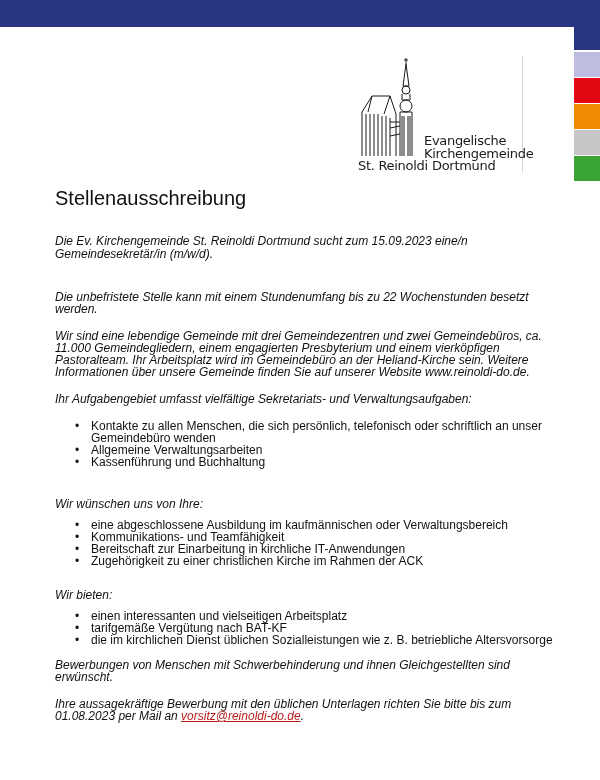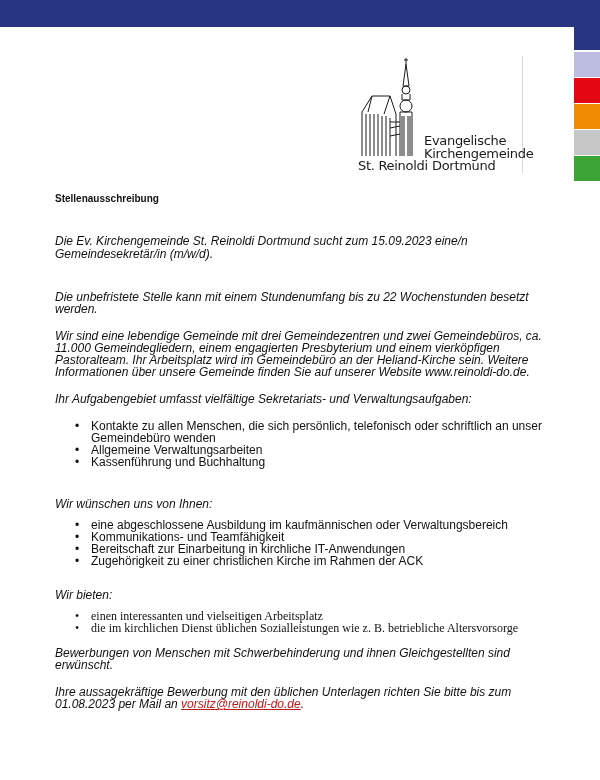--- a/index.html
+++ b/index.html
@@ -26,34 +26,34 @@
     .logo-text {
       position: absolute; font-family: "DejaVu Sans", sans-serif; font-size: 13px;
       line-height: 12.5px; color: #1a1a1a; letter-spacing: -0.3px;
     }
     .lt-1 { left: 66px; top: 79px; }
     .lt-2 { left: 66px; top: 92px; }
     .lt-3 { left: 74px; top: 104px; }
     .lt-name { left: 0px; top: 104px; }
 
     .content { position: absolute; left: 55px; top: 190px; width: 500px; font-size: 12px; line-height: 12px; }
-    h1 { font-size: 10px; font-weight: bold; margin: 0 0 28px 0; line-height: 17px; }
+    h1 { font-size: 20px; font-weight: normal; margin: 0 0 28px 0; line-height: 17px; }
     p { margin: 0; font-style: italic; }
     .p-intro { margin-bottom: 30px; line-height: 13px; }
     .p-hours { margin-bottom: 15px; }
     .p-about { margin-bottom: 15px; }
     .p-tasks-intro { margin-bottom: 15px; }
     ul { margin: 0; padding: 0; list-style: none; }
     li { position: relative; padding-left: 36px; line-height: 12px; }
     li::before { content: "\2022"; position: absolute; left: 20px; top: 0; }
     .ul-tasks { margin-bottom: 30px; }
     .p-wish-intro { margin-bottom: 9px; }
     .ul-wish { margin-bottom: 1px; }
     .p-offer-intro { margin-bottom: 9px; margin-top: 22px; }
-    .ul-offer { margin-bottom: 13px; font-family: Liberation Serif, serif; }
+    .ul-offer { margin-bottom: 13px; }
     .p-disab { margin-bottom: 15px; }
     a { color: #b91c1c; text-decoration: underline; }
   </style>
 </head>
 <body>
 
 <div class="top-bar" style="background:#283583"></div>
 <div class="corner-bar" style="background:#283583"></div>
 <div class="stripe s1" style="background:#bcbde0"></div>
 <div class="stripe s2" style="background:#e30613"></div>
@@ -90,27 +90,28 @@
   <h1>Stellenausschreibung</h1>
   <p class="p-intro">Die Ev. Kirchengemeinde St. Reinoldi Dortmund sucht zum 15.09.2023 eine/n Gemeindesekretär/in (m/w/d).</p>
   <p class="p-hours">Die unbefristete Stelle kann mit einem Stundenumfang bis zu 22 Wochenstunden besetzt werden.</p>
   <p class="p-about">Wir sind eine lebendige Gemeinde mit drei Gemeindezentren und zwei Gemeindebüros, ca. 11.000 Gemeindegliedern, einem engagierten Presbyterium und einem vierköpfigen Pastoralteam. Ihr Arbeitsplatz wird im Gemeindebüro an der Heliand-Kirche sein. Weitere Informationen über unsere Gemeinde finden Sie auf unserer Website www.reinoldi-do.de.</p>
   <p class="p-tasks-intro">Ihr Aufgabengebiet umfasst vielfältige Sekretariats- und Verwaltungsaufgaben:</p>
   <ul class="ul-tasks">
     <li>Kontakte zu allen Menschen, die sich persönlich, telefonisch oder schriftlich an unser Gemeindebüro wenden</li>
     <li>Allgemeine Verwaltungsarbeiten</li>
     <li>Kassenführung und Buchhaltung</li>
   </ul>
-  <p class="p-wish-intro">Wir wünschen uns von Ihnen:</p>
+  <p class="p-wish-intro">Wir wünschen uns von Ihre:</p>
   <ul class="ul-wish">
     <li>eine abgeschlossene Ausbildung im kaufmännischen oder Verwaltungsbereich</li>
     <li>Kommunikations- und Teamfähigkeit</li>
     <li>Bereitschaft zur Einarbeitung in kirchliche IT-Anwendungen</li>
     <li>Zugehörigkeit zu einer christlichen Kirche im Rahmen der ACK</li>
   </ul>
   <p class="p-offer-intro">Wir bieten:</p>
   <ul class="ul-offer">
     <li>einen interessanten und vielseitigen Arbeitsplatz</li>
+    <li>tarifgemäße Vergütung nach BAT-KF</li>
     <li>die im kirchlichen Dienst üblichen Sozialleistungen wie z. B. betriebliche Altersvorsorge</li>
   </ul>
   <p class="p-disab">Bewerbungen von Menschen mit Schwerbehinderung und ihnen Gleichgestellten sind erwünscht.</p>
   <p><span>Ihre aussagekräftige Bewerbung mit den üblichen Unterlagen richten Sie bitte bis zum 01.08.2023 per Mail an </span><a title="vorsitz@reinoldi-do.de">vorsitz@reinoldi-do.de</a><span>.</span></p>
 </div>
 
 </body></html>

